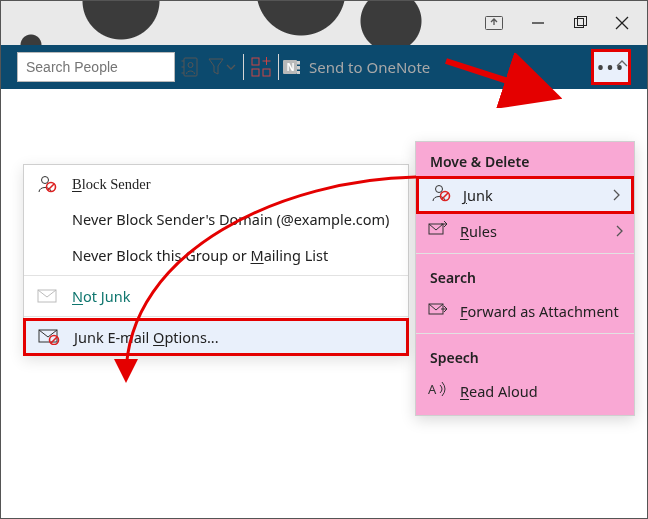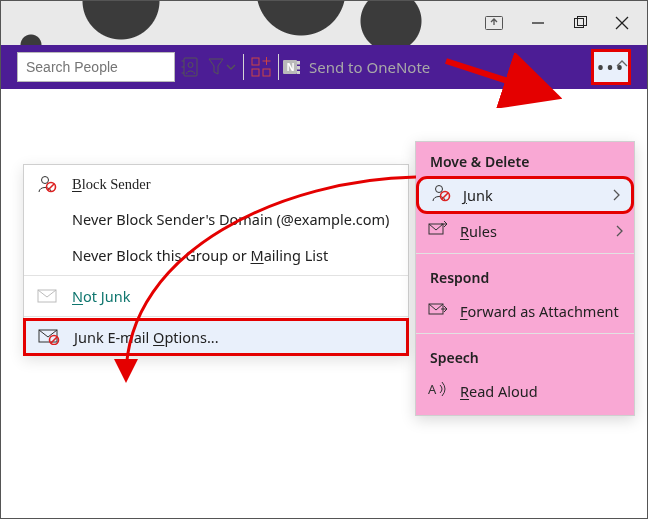--- a/index.html
+++ b/index.html
@@ -33,21 +33,21 @@
   }
   .titlebar svg { display:block; }
 
   
   .toolbar {
     display: flex;
     align-items: center;
     height: 44px;
     padding: 16px 16px;
     gap: 2px;
-    background: #4c1d95;
+    background: #0c4a6e;
     position: relative;
   }
   .search-box {
     width: 158px;
     height: 30px;
     border: 1px solid #b9b9b9;
     font-size: 14px;
     color: #777;
     padding: 0 8px;
     outline: none;
@@ -121,21 +121,20 @@
     font-size:14px;
     padding:10px 14px 6px;
   }
   .overflow-menu .mitem {
     height:36px;
     display:flex; align-items:center;
     padding:13px 12px;
     gap:12px;
     font-size:14.5px;
     position:relative;
-    border-radius:11px;
   }
   .overflow-menu .mitem .chev {
     position:absolute; right:10px;
     color:#555;
   }
   .overflow-menu .mitem.highlight {
     background:#e9f0fb;
     border:3px solid #e40000;
     margin:-1px 0;
     height:38px;
@@ -301,21 +300,21 @@
         </svg>
     </span>
     <span><span class="uline">R</span>ules</span>
     <span class="chev">
       <svg width="8" height="12">
           <path d="M1 1 L6 6 L1 11" fill="none" stroke="#555" stroke-width="1.3"></path>
         </svg>
     </span>
   </div>
   <hr>
-  <div class="section">Respond</div>
+  <div class="section">Search</div>
   <div class="mitem">
     <span>
       <svg width="20" height="16" viewBox="0 0 20 16">
           <rect x="1" y="3" width="14" height="10" fill="none" stroke="#333"></rect>
           <path d="M1 3 L8 9 L15 3" fill="none" stroke="#333"></path>
           <path d="M13 8 L19 8 M16 5 L19 8 L16 11" fill="none" stroke="#333"></path>
         </svg>
     </span>
     <span><span class="uline">F</span>orward as Attachment</span>
   </div>

